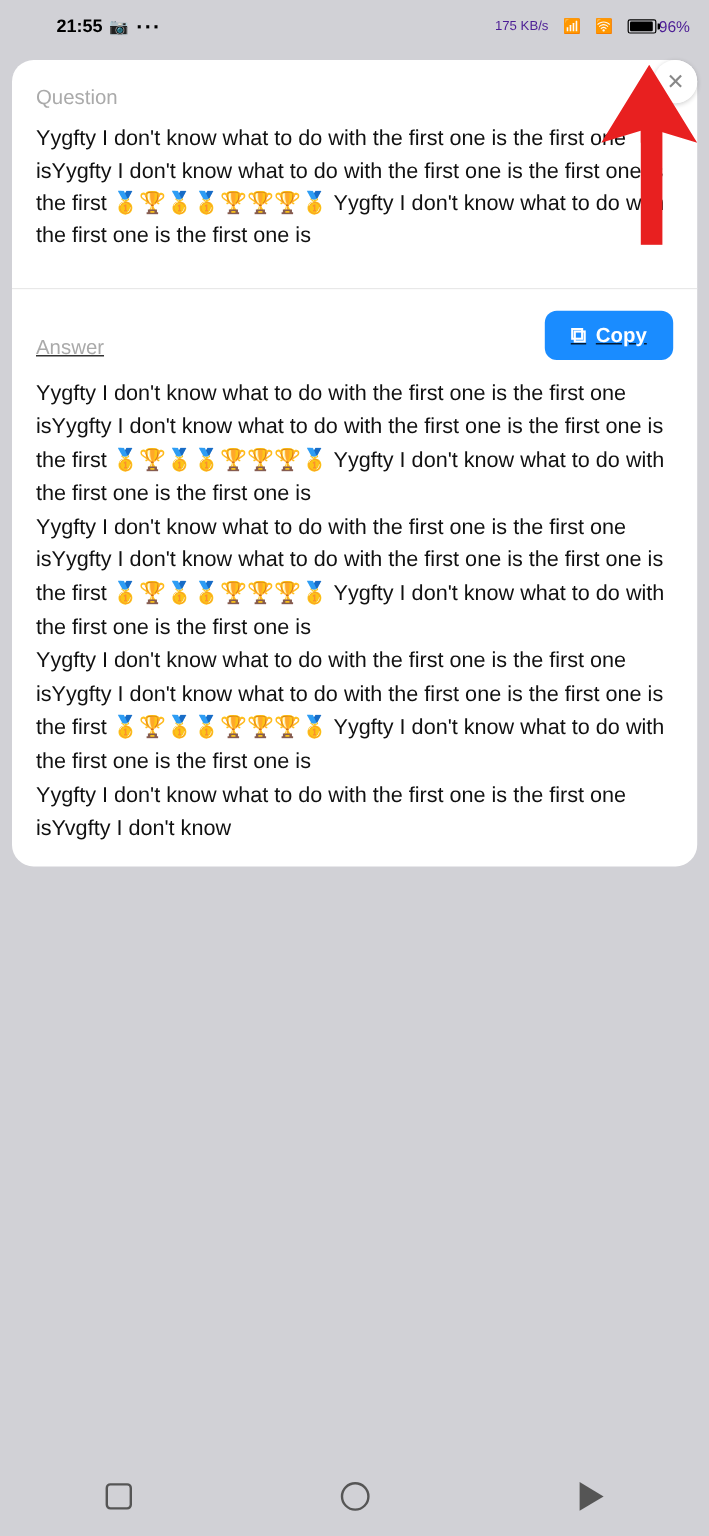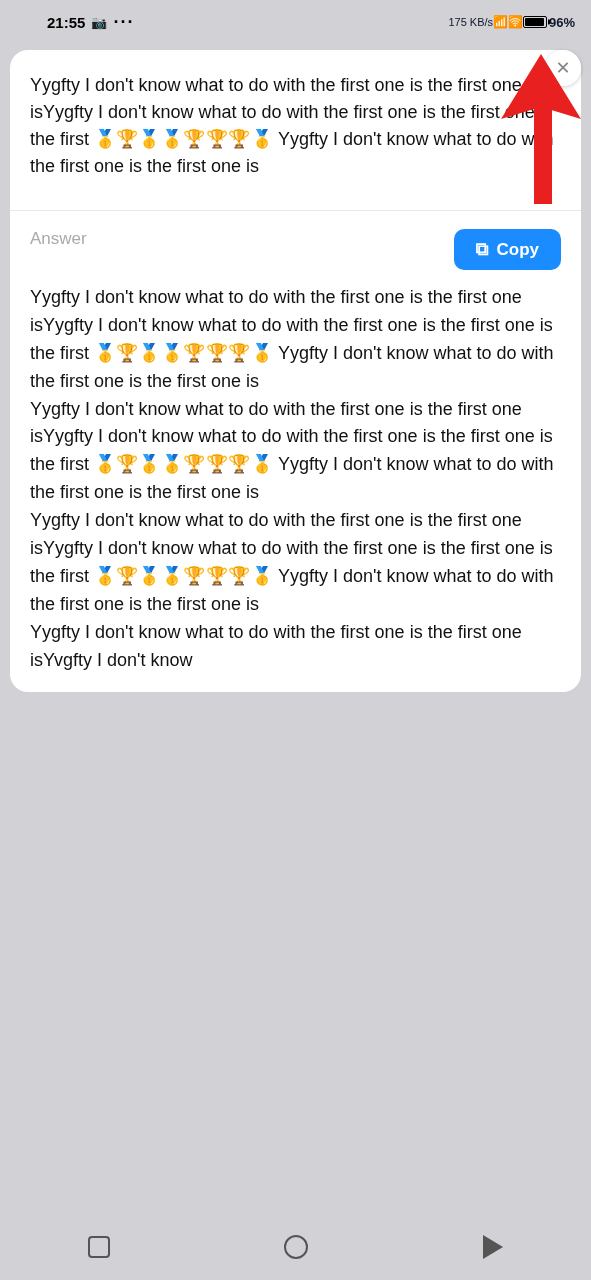--- a/index.html
+++ b/index.html
@@ -38,34 +38,34 @@
       font-size: 13px;
     }
     .status-time .dots {
       font-size: 18px;
       font-weight: 700;
       letter-spacing: 1px;
     }
     .status-right {
       display: flex;
       align-items: center;
-      gap: 0;
+      gap: 12px;
       font-size: 12px;
       font-weight: 500;
-      color: #0f172a;
+      color: #4c1d95;
     }
     .status-right .signal-text {
       font-size: 11px;
     }
     .battery {
       display: inline-flex;
       align-items: center;
       gap: 2px;
       font-size: 13px;
-      font-weight: 700;
+      font-weight: 400;
     }
     .battery-icon {
       width: 24px;
       height: 12px;
       border: 1.5px solid #000;
       border-radius: 2px;
       position: relative;
       display: inline-block;
     }
     .battery-icon::after {
@@ -144,23 +144,24 @@
     
     .divider {
       height: 1px;
       background: #e8e8e8;
       margin: 0 -20px 18px -20px;
     }
 
     
     .answer-header {
       display: flex;
-      align-items: flex-start;
+      align-items: flex-end;
       justify-content: space-between;
       margin-bottom: 14px;
+      text-decoration: underline;
     }
 
     
     .copy-btn {
       background: #1a8cff;
       color: #fff;
       border: none;
       border-radius: 10px;
       padding: 10px 22px;
       font-size: 17px;
@@ -263,20 +264,21 @@
     </svg>
   </div>
 
   <div class="close-btn">
     <span style="font-size:18px;color:#888;">✕</span>
   </div>
 
   <div class="card">
 
     <div>
+      <div class="section-label">Question</div>
       <div class="question-text">Yygfty I don't know what to do with the first one is the first one isYygfty I don't know what to do with the first one is the first one is the first 🥇🏆🥇🥇🏆🏆🏆🥇 Yygfty I don't know what to do with the first one is the first one is</div>
     </div>
 
     <div class="divider"></div>
 
     <div>
       <div class="answer-header">
         <div class="section-label" style="margin-bottom:0;">Answer</div>
         <button class="copy-btn">
           <span class="copy-icon">⧉</span>

